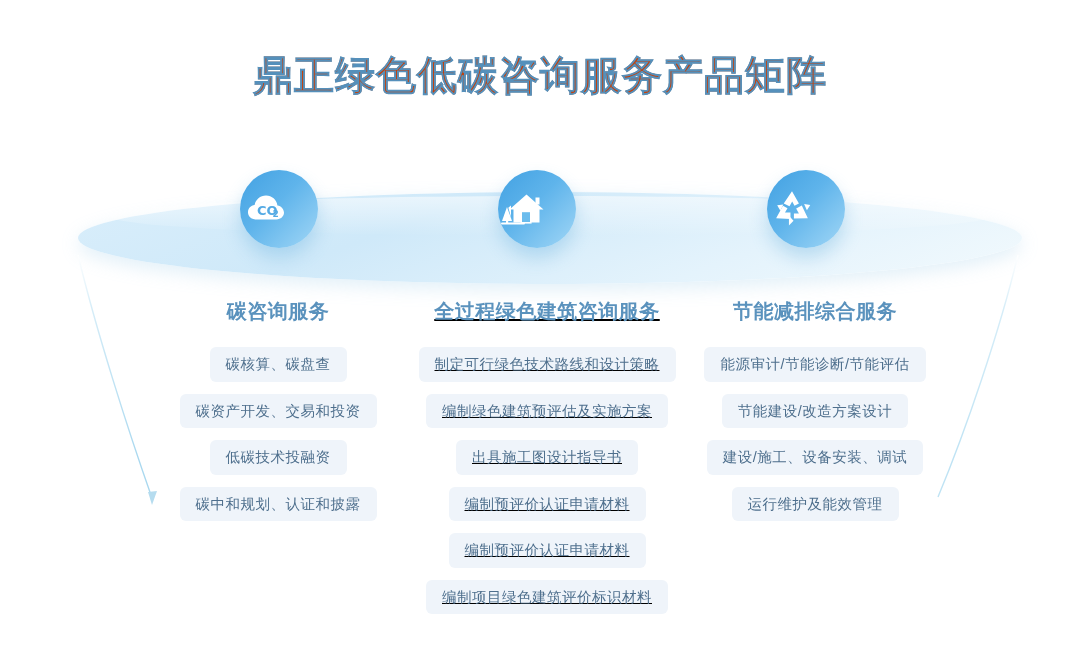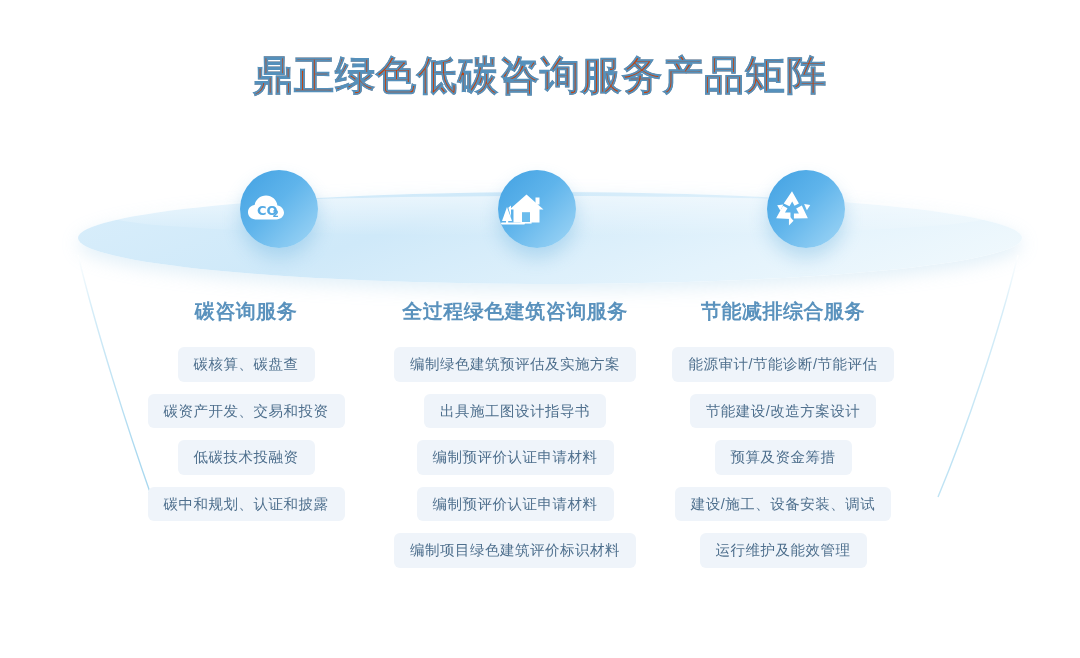--- a/index.html
+++ b/index.html
@@ -101,28 +101,29 @@
 
   
   .columns {
     position: absolute;
     left: 0;
     top: 298px;
     width: 1028px;
     display: flex;
     justify-content: center;
     align-items: flex-start;
+    padding-left: 32px;
   }
   .column {
     display: flex;
     flex-direction: column;
     align-items: center;
   }
   .col-1 { width: 264px; }
-  .col-2 { width: 274px; }
+  .col-2 { width: 274px; text-decoration: underline; }
   .col-3 { width: 262px; }
 
   .col-heading {
     font-size: 20px;
     font-weight: bold;
     color: #5a92bd;
     margin-bottom: 22px;
     white-space: nowrap;
     letter-spacing: 0.5px;
   }
@@ -208,29 +209,29 @@
   <div class="column col-1">
     <div class="col-heading">碳咨询服务</div>
     <div class="pill">碳核算、碳盘查</div>
     <div class="pill">碳资产开发、交易和投资</div>
     <div class="pill">低碳技术投融资</div>
     <div class="pill">碳中和规划、认证和披露</div>
   </div>
 
   <div class="column col-2">
     <div class="col-heading">全过程绿色建筑咨询服务</div>
+    <div class="pill">制定可行绿色技术路线和设计策略</div>
     <div class="pill">编制绿色建筑预评估及实施方案</div>
     <div class="pill">出具施工图设计指导书</div>
     <div class="pill">编制预评价认证申请材料</div>
     <div class="pill">编制预评价认证申请材料</div>
     <div class="pill">编制项目绿色建筑评价标识材料</div>
   </div>
 
   <div class="column col-3">
     <div class="col-heading">节能减排综合服务</div>
     <div class="pill">能源审计/节能诊断/节能评估</div>
     <div class="pill">节能建设/改造方案设计</div>
-    <div class="pill">预算及资金筹措</div>
     <div class="pill">建设/施工、设备安装、调试</div>
     <div class="pill">运行维护及能效管理</div>
   </div>
 
 </div>
 
 </body></html>

